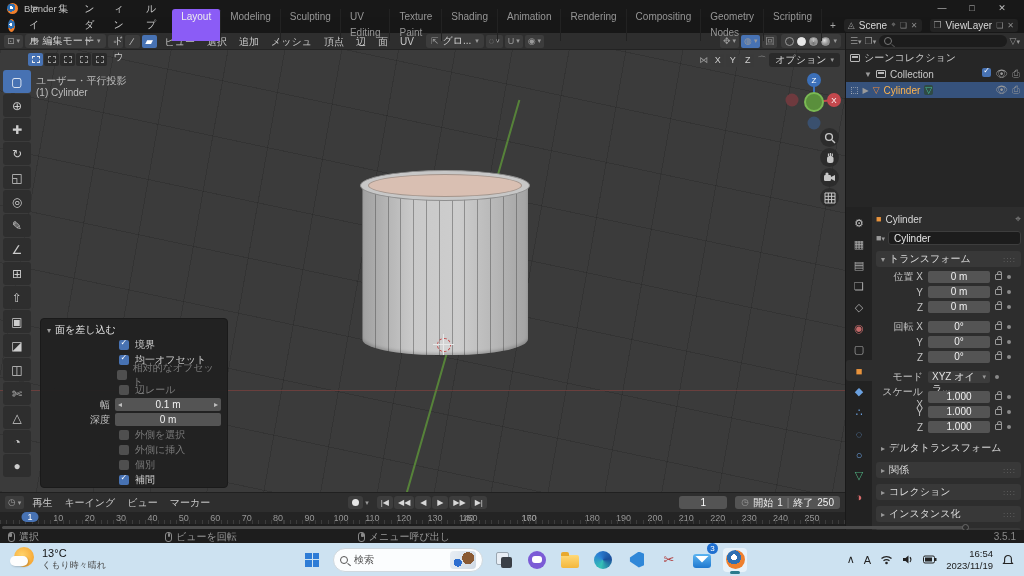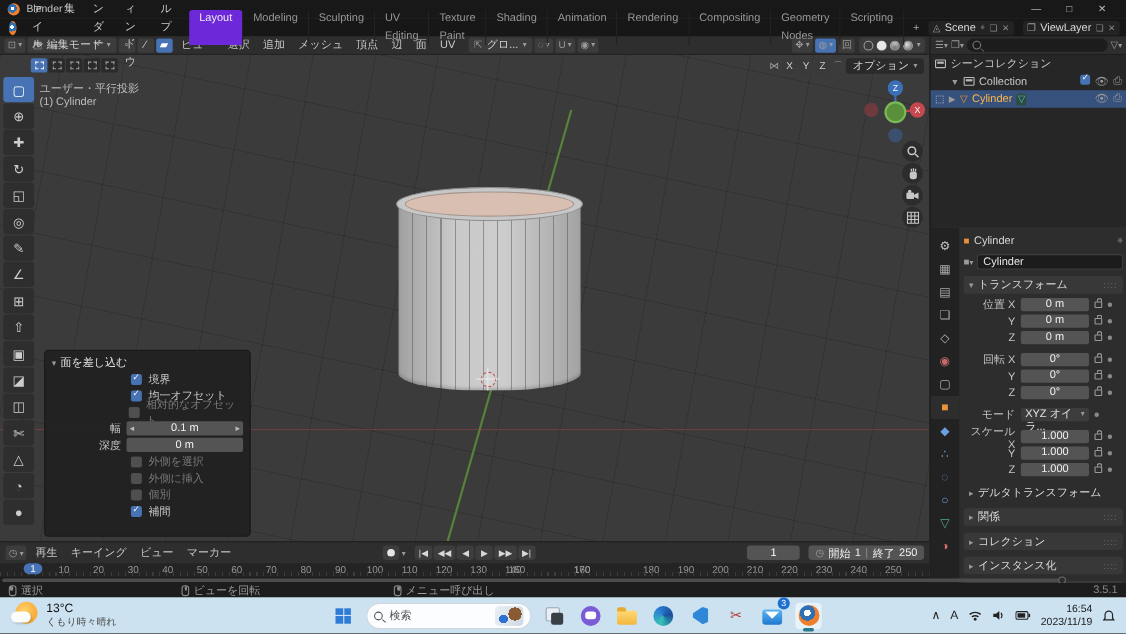--- a/index.html
+++ b/index.html
@@ -11,21 +11,21 @@
 .blender-logo{width:11px;height:11px;border-radius:50%;background:radial-gradient(circle at 38% 42%,#fff 0 1.6px,#2f6fb2 1.6px 4px,#ee7f2d 4px);flex:0 0 auto}
 #titlebar .title{color:#c3c3c3;font-size:9.5px}
 #win-controls{margin-left:auto;display:flex;gap:0;color:#bdbdbd}
 #win-controls>div{width:30px;text-align:center;font-size:9px;line-height:17px}
 
 #topbar{left:0;top:17px;width:1024px;height:16px;background:#171717;display:flex;align-items:center;z-index:40;padding-left:4px}
 #topbar .app-icon{width:13px;height:13px;border-radius:50%;background:radial-gradient(circle at 40% 42%,#fff 0 1.6px,#2f6fb2 1.6px 4.2px,#ee7f2d 4.2px);margin:0 6px 0 4px}
 .menu-item{padding:0 8px;line-height:16px;color:#c8c8c8}
 .ws-tabs{display:flex;margin-left:8px}
 .ws-tab{padding:0 9px;line-height:16px;color:#969696;border-right:1px solid #222}
-.ws-tab.active{background:#6d28d9;color:#ededed;border-radius:3px 3px 0 0}
+.ws-tab.active{background:#8b5cf6;color:#ededed;border-radius:3px 3px 0 0}
 .ws-add{padding:0 8px;color:#aaa}
 .id-selector{display:flex;align-items:center;gap:4px;background:#232323;border-radius:3px;height:13px;padding:0 4px;margin-left:8px}
 .id-selector .txt{color:#d8d8d8}
 .id-selector .mini{color:#8a8a8a;font-size:8px}
 .icn{display:inline-block;color:#9a9a9a;font-size:9px;line-height:1}
 
 #vp-header{left:0;top:33px;width:845px;height:17px;background:#2e2e2e;display:flex;align-items:center;gap:2px;padding:0 4px;z-index:30;border-bottom:1px solid #232323}
 #vp-header .menu-item{padding:0 6px;line-height:17px}
 .hdr-btn{height:13px;min-width:15px;background:#3c3c3c;border-radius:2px;display:flex;align-items:center;justify-content:center;color:#c9c9c9;padding:0 3px;gap:2px}
 .hdr-btn.blue{background:#4772b3;color:#fff}
@@ -577,20 +577,25 @@
         <div class="op-row">
           <span class="ind"></span>
           <span class="cb on"></span>
           <span class="cblbl">均一オフセット</span>
         </div>
         <div class="op-row dis">
           <span class="ind"></span>
           <span class="cb"></span>
           <span class="cblbl">相対的なオフセット</span>
         </div>
+        <div class="op-row dis">
+          <span class="ind"></span>
+          <span class="cb"></span>
+          <span class="cblbl">辺レール</span>
+        </div>
       </div>
     <div class="op-row">
       <span class="flbl">幅</span>
       <span class="op-slider">
         <span class="ar l">◂</span>
         <span>0.1 m</span>
         <span class="ar r">▸</span>
       </span>
     </div>
     <div class="op-row">

